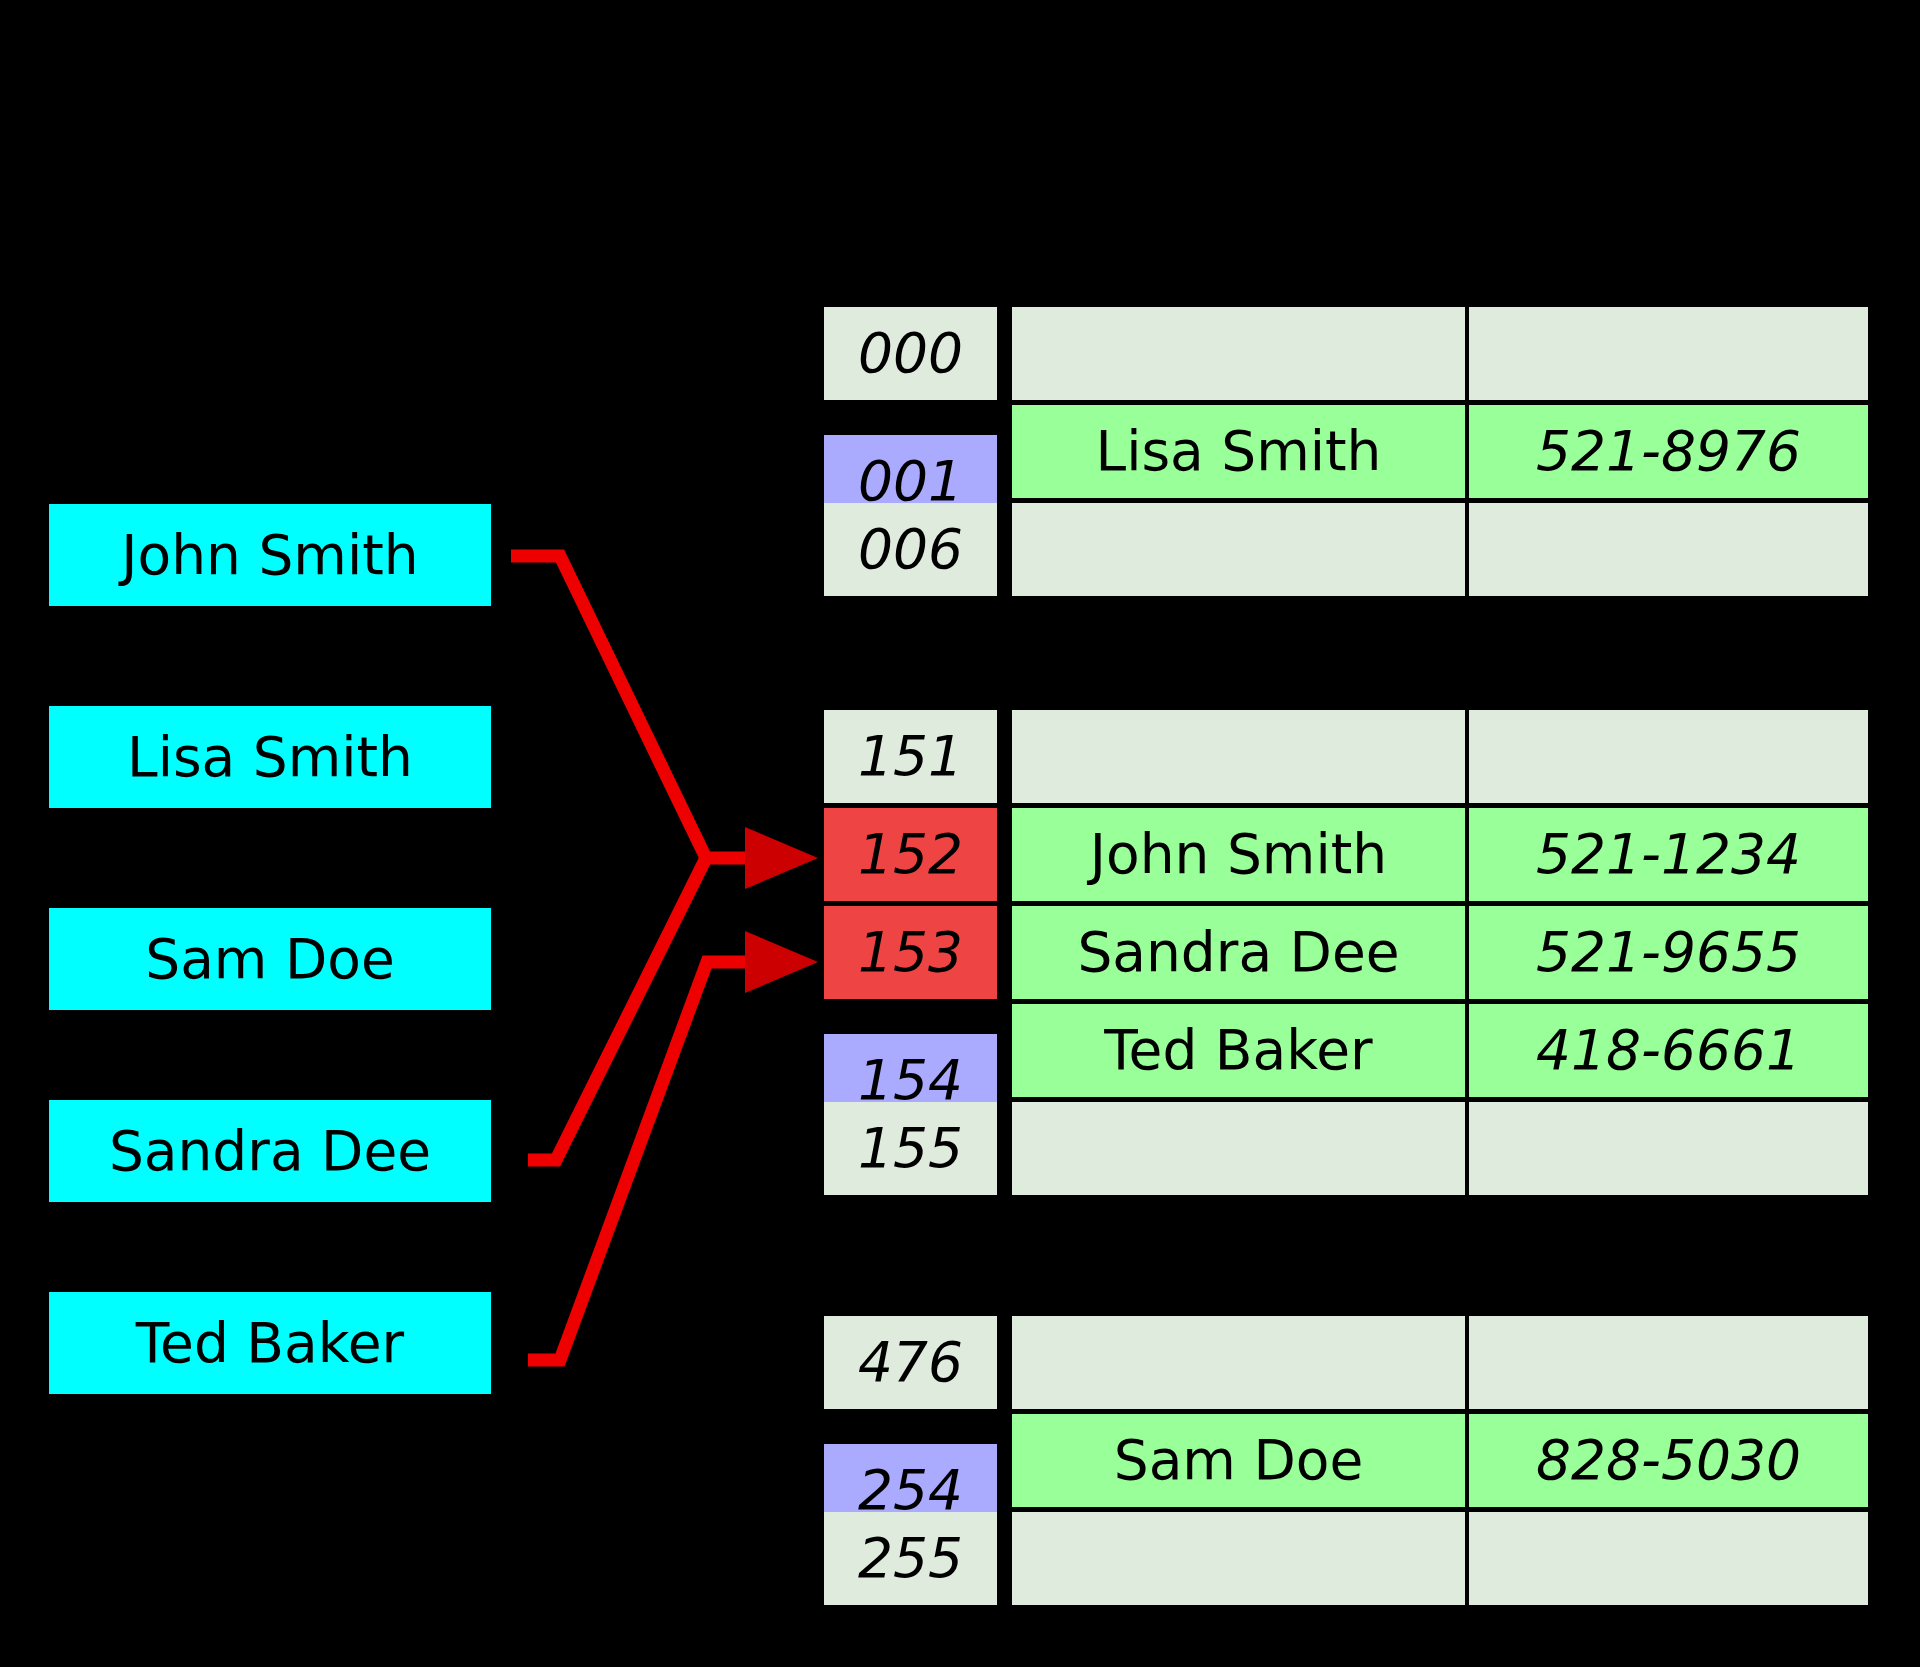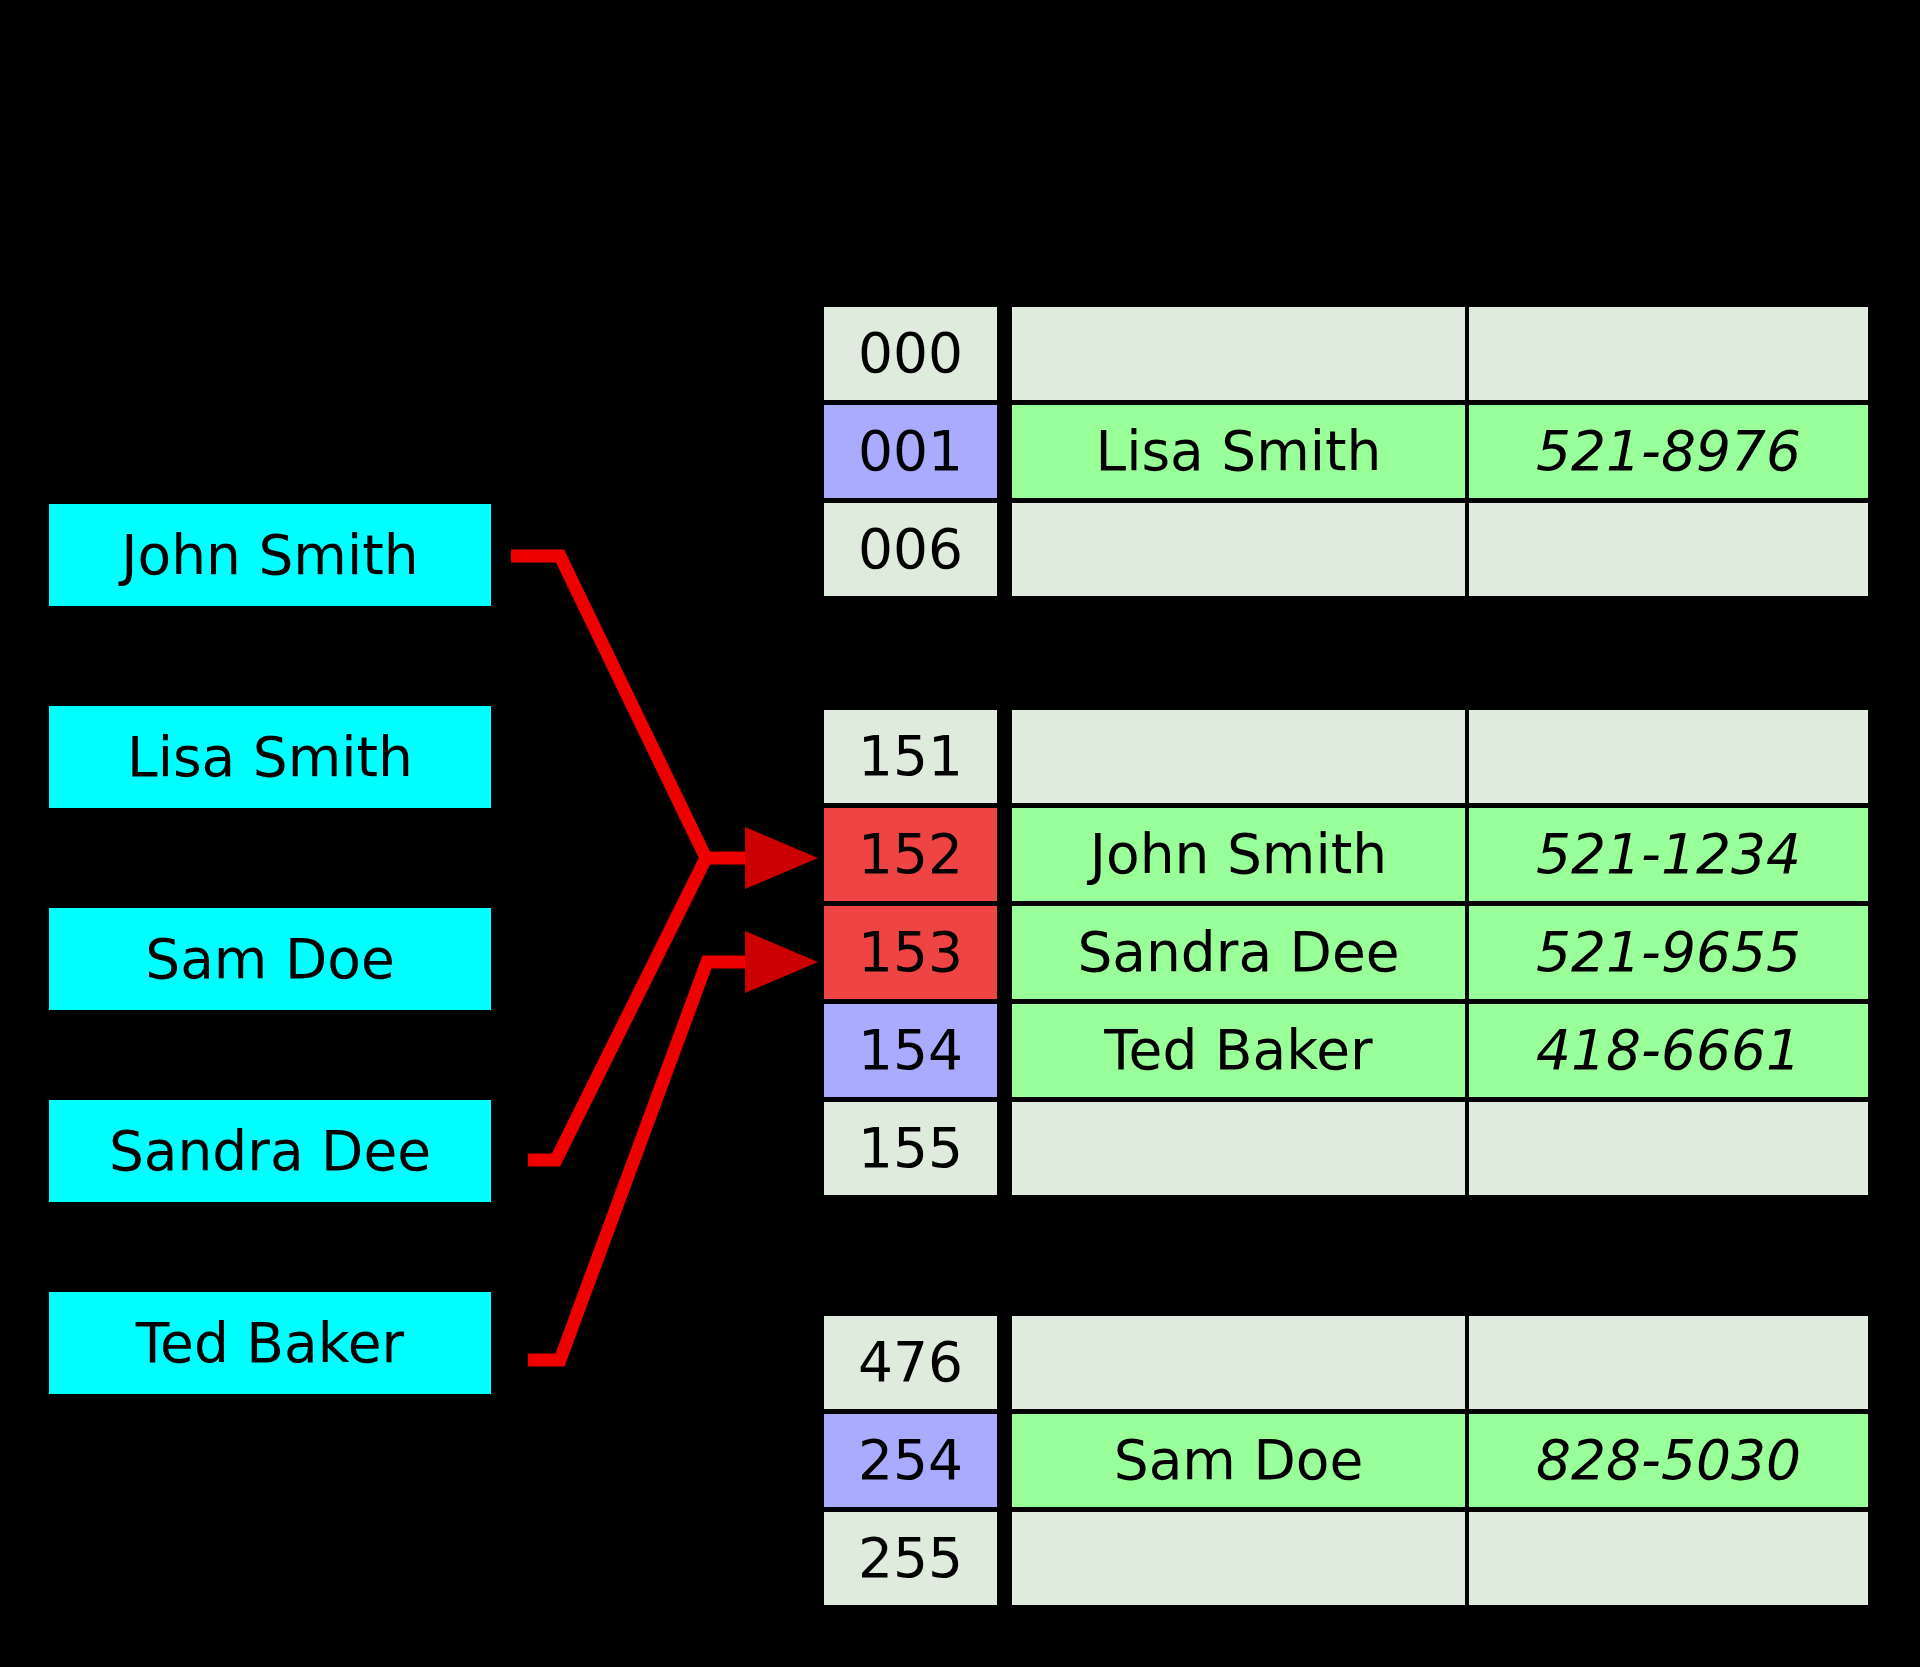--- a/index.html
+++ b/index.html
@@ -52,34 +52,35 @@
     justify-content: center;
     color: #000000;
     font-size: 55px;
     line-height: 1;
     box-sizing: border-box;
     white-space: nowrap;
   }
   .cell-index {
     left: 0;
     width: 173px;
+    font-style: italic;
   }
   .cell-name {
     left: 188px;
     width: 453px;
   }
   .cell-phone {
     left: 645px;
     width: 399px;
     font-style: italic;
   }
   .empty  { background: #dfebdd; }
   .filled { background: #99ff99; }
   .idx-empty  { background: #dfebdd; }
-  .idx-used   { background: #aaaaff; }
+  .idx-used   { background: #aaaaff; margin-top: 30px; }
   .idx-clash  { background: #ee4444; }
   
   #arrows {
     position: absolute;
     left: 0;
     top: 0;
     width: 1920px;
     height: 1667px;
     pointer-events: none;
   }

